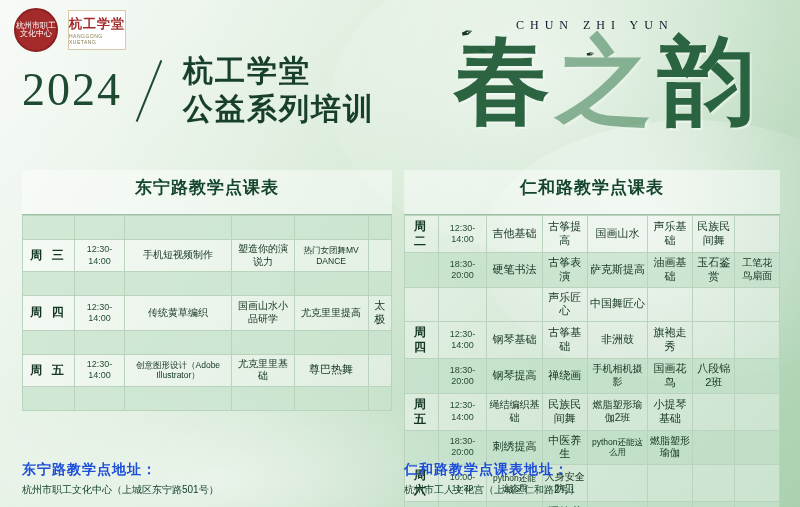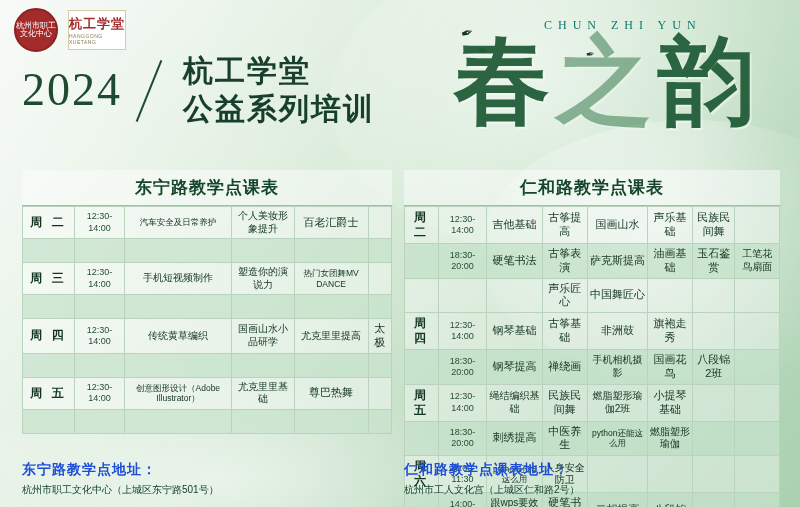--- a/index.html
+++ b/index.html
@@ -53,22 +53,22 @@
   .slash:after {
     content:""; position:absolute; left:22px; top:-2px; width:2px; height:66px;
     background:#1f4a32; transform:rotate(22deg);
   }
   .maintitle {
     display:inline-block; vertical-align:middle;
     font-size:30px; font-weight:bold; color:#173f2b; line-height:1.25; letter-spacing:2px;
   }
 
   .pinyin {
-    position:absolute; left:544px; top:18px;
-    color:#0f766e; font-size:12px; letter-spacing:6px;
+    position:absolute; left:516px; top:18px;
+    color:#0f172a; font-size:12px; letter-spacing:6px;
     font-family:"Liberation Serif", serif;
   }
   .bigart {
     position:absolute; left:454px; top:34px;
     font-family:"Liberation Serif", serif;
     font-size:96px; color:#1e5a35; font-weight:bold;
     letter-spacing:6px; line-height:1;
     text-shadow: 2px 2px 0 rgba(255,255,255,0.45);
     opacity:0.93;
   }
@@ -78,21 +78,21 @@
   .sw2 { left:478px; top:44px; font-size:12px; transform:rotate(12deg); }
   .sw3 { left:586px; top:48px; font-size:11px; transform:rotate(-8deg); }
 
   
   .panel { position:absolute; top:170px; }
   .panel.left { left:22px; width:370px; }
   .panel.right { left:404px; width:376px; }
 
   .panel-head {
     text-align:center; font-size:17px; font-weight:bold; color:#15452c;
-    letter-spacing:1px; padding:6px 0 6px;
+    letter-spacing:1px; padding:6px 0 15px;
     border-bottom:1px solid #9ec0a4;
     background:rgba(255,255,255,0.45);
   }
   table { border-collapse:collapse; width:100%; background:rgba(255,255,255,0.38); }
   td {
     border:1px solid #b9d3bd;
     font-size:11px; color:#12331f; text-align:center;
     padding:3px 2px; line-height:1.25;
   }
   .daycell { font-weight:bold; font-size:12px; letter-spacing:3px; width:52px; }
@@ -141,28 +141,20 @@
 <div class="swallow sw2">✒</div>
 <div class="swallow sw3">✒</div>
 <div class="bigart">
   <span>春</span><span class="faded">之</span><span>韵</span>
 </div>
 
 <div class="panel left">
   <div class="panel-head">东宁路教学点课表</div>
   <table>
     <tbody id="left-body">
-        <tr style="height: 24px;">
-          <td class="daycell" style="width: 52px;">周 二</td>
-          <td class="timecell" style="width: 50px;">12:30-14:00</td>
-          <td class="tiny">汽车安全及日常养护</td>
-          <td class="small">个人美妆形象提升</td>
-          <td>百老汇爵士</td>
-          <td></td>
-        </tr>
         <tr class="shade" style="height: 24px;">
           <td class="daycell" style="width: 52px;"></td>
           <td class="timecell" style="width: 50px;"></td>
           <td></td>
           <td></td>
           <td></td>
           <td></td>
         </tr>
         <tr style="height: 24px;">
           <td class="daycell" style="width: 52px;">周 三</td>

